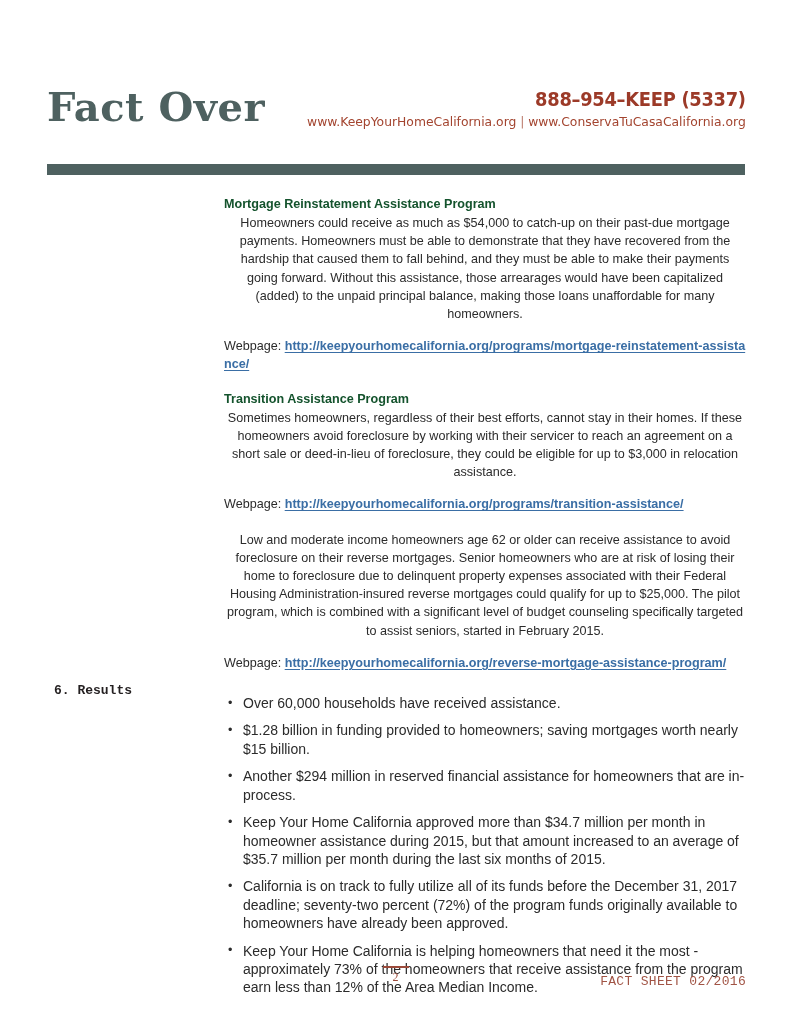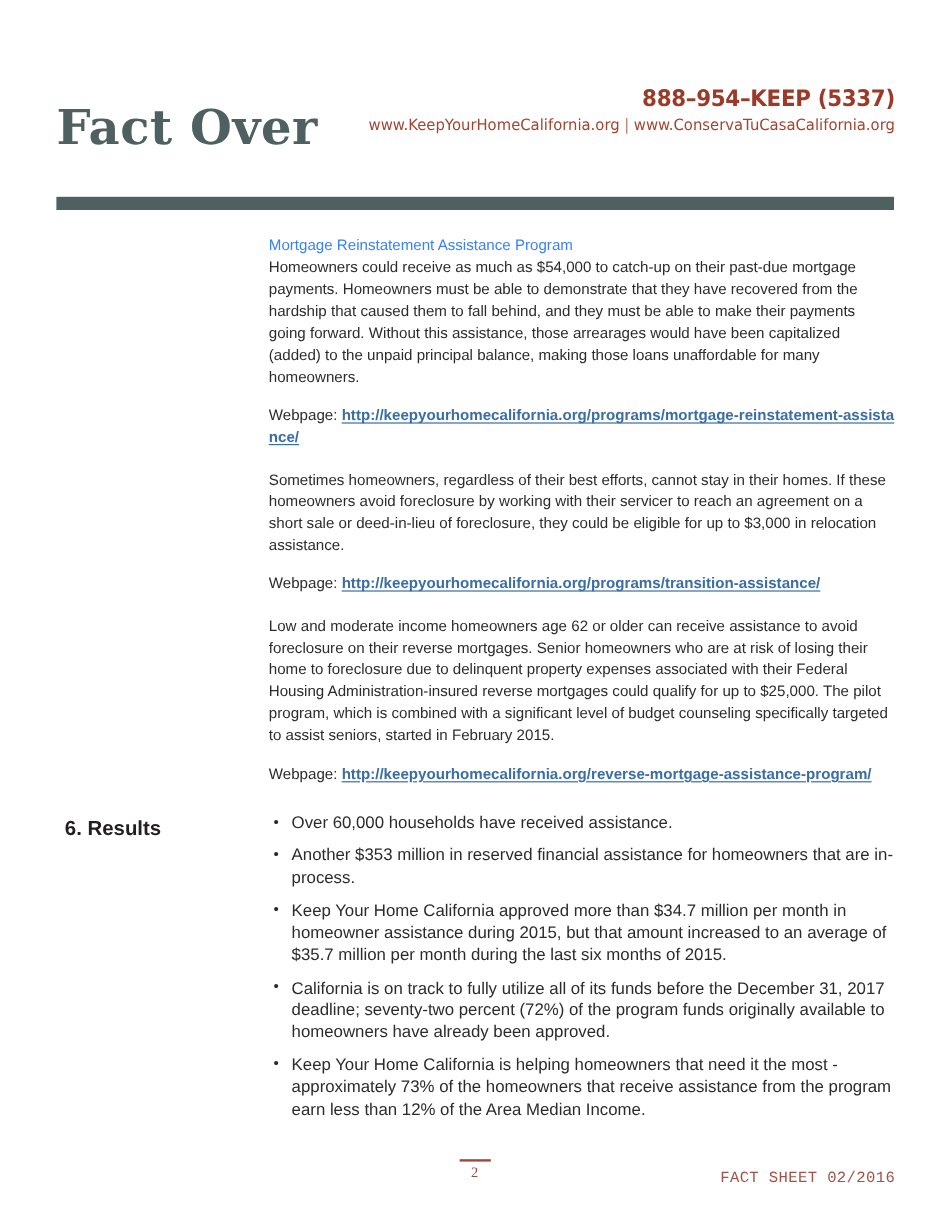--- a/index.html
+++ b/index.html
@@ -38,21 +38,21 @@
     font-weight: bold;
     font-size: 40px;
     line-height: 46px;
     letter-spacing: 0.5px;
     color: #4e6160;
     white-space: nowrap;
   }
   .contact-block {
     position: absolute;
     right: 45px;
-    top: 71px;
+    top: 88px;
     text-align: right;
   }
   .phone {
     font-family: "DejaVu Sans", "Liberation Sans", sans-serif;
     font-weight: bold;
     font-size: 19px;
     line-height: 22px;
     letter-spacing: -0.3px;
     color: #9c3a28;
     white-space: nowrap;
@@ -85,47 +85,47 @@
   
   .content {
     position: absolute;
     left: 0;
     top: 196px;
     width: 791px;
   }
   .section-label {
     position: absolute;
     left: 54px;
-    font-family: Liberation Sans, sans-serif;
-    font-weight: bold;
-    font-size: 17px;
+    font-family: Liberation Mono, monospace;
+    font-weight: bold;
+    font-size: 13px;
     line-height: 16px;
     color: #231f20;
     white-space: nowrap;
   }
   .col {
     position: absolute;
     left: 224px;
     width: 522px;
   }
   h3.sub {
     margin: 0 0 1px 0;
     font-family: "Liberation Sans", sans-serif;
-    font-weight: normal;
+    font-weight: bold;
     font-size: 12.6px;
     line-height: 17px;
-    color: #3b82f6;
+    color: #14532d;
   }
   p.body {
     margin: 0;
     font-family: "Liberation Sans", sans-serif;
     font-size: 12.6px;
     line-height: 18.2px;
     color: #2b2b2b;
-    text-align: left;
+    text-align: center;
   }
   p.webpage {
     margin: 14px 0 0 0;
     font-family: "Liberation Sans", sans-serif;
     font-size: 12.6px;
     line-height: 18.2px;
     color: #2b2b2b;
   }
   p.webpage .link {
     color: #3a6ea5;
@@ -228,20 +228,21 @@
         <p class="body">Homeowners could receive as much as $54,000 to catch-up on their past-due mortgage payments. Homeowners must be able to demonstrate that they have recovered from the hardship that caused them to fall behind, and they must be able to make their payments going forward. Without this assistance, those arrearages would have been capitalized (added) to the unpaid principal balance, making those loans unaffordable for many homeowners.</p>
         <p class="webpage">
           <span>Webpage:</span>
           <span class="link">http://keepyourhomecalifornia.org/programs/mortgage-reinstatement-assistance/</span>
         </p>
       </div>
 
       <div class="spacer-lg"></div>
 
       <div class="blk">
+        <h3 class="sub">Transition Assistance Program</h3>
         <p class="body">Sometimes homeowners, regardless of their best efforts, cannot stay in their homes. If these homeowners avoid foreclosure by working with their servicer to reach an agreement on a short sale or deed-in-lieu of foreclosure, they could be eligible for up to $3,000 in relocation assistance.</p>
         <p class="webpage">
           <span>Webpage:</span>
           <span class="link">http://keepyourhomecalifornia.org/programs/transition-assistance/</span>
         </p>
       </div>
 
       <div class="spacer-lg"></div>
 
       <div class="blk">
@@ -249,21 +250,22 @@
         <p class="webpage">
           <span>Webpage:</span>
           <span class="link">http://keepyourhomecalifornia.org/reverse-mortgage-assistance-program/</span>
         </p>
       </div>
 
       <div style="height:22px;"></div>
 
       <ul class="bullets">
         <li>Over 60,000 households have received assistance.</li>
-        <li>Another $353 million in reserved financial assistance for homeowners that are in-process.</li>
+        <li>$1.28 billion in funding provided to homeowners; saving mortgages worth nearly $15 billion.</li>
+        <li>Another $294 million in reserved financial assistance for homeowners that are in-process.</li>
         <li>Keep Your Home California approved more than $34.7 million per month in homeowner assistance during 2015, but that amount increased to an average of $35.7 million per month during the last six months of 2015.</li>
         <li>California is on track to fully utilize all of its funds before the December 31, 2017 deadline; seventy-two percent (72%) of the program funds originally available to homeowners have already been approved.</li>
         <li>Keep Your Home California is helping homeowners that need it the most - approximately 73% of the homeowners that receive assistance from the program earn less than 12% of the Area Median Income.</li>
       </ul>
 
     </div>
   </div>
 
   <div class="footer">
     <div class="page-num-wrap">

